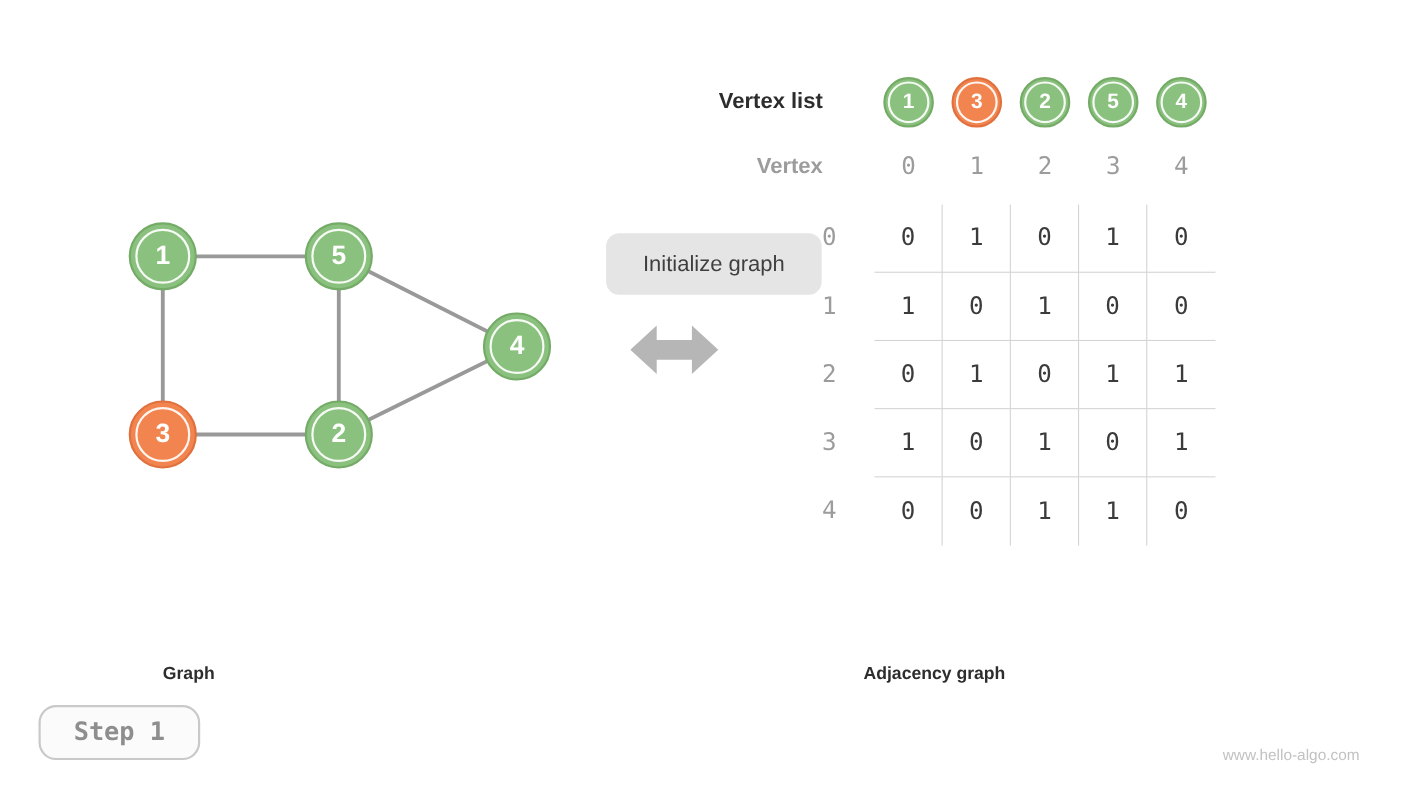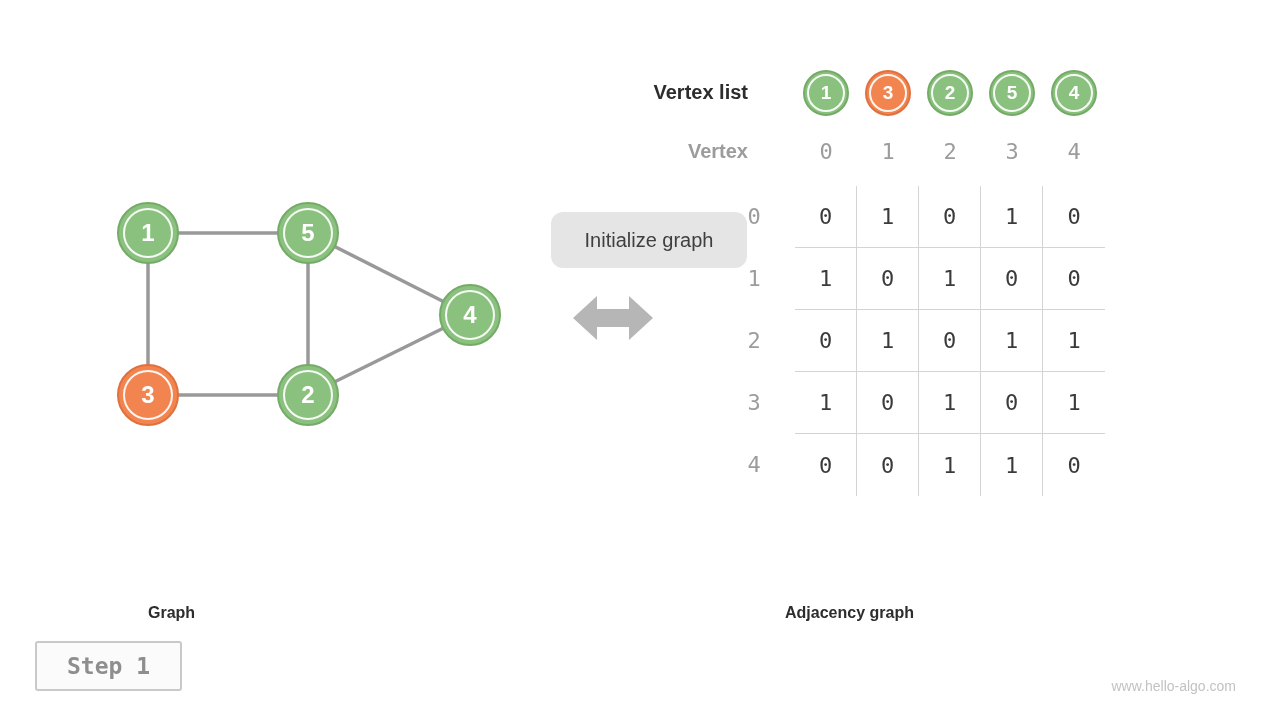--- a/index.html
+++ b/index.html
@@ -55,21 +55,21 @@
   
   #action-pill{position:absolute;left:515px;top:212px;width:196px;height:56px;
     background:var(--pill-bg);border-radius:12px;display:flex;align-items:center;justify-content:center;
     font-size:20px;color:var(--pill-text);margin-left:36px;}
   #arrow-svg{position:absolute;left:573px;top:288px;}
 
   
   .section-title{position:absolute;font-weight:bold;font-size:16px;color:var(--title);
     width:320px;text-align:left;top:604px;}
   #step-badge{position:absolute;left:35px;top:641px;width:147px;height:50px;
-    border:2px solid var(--badge-border);border-radius:3px;background:var(--badge-bg);
+    border:2px solid var(--badge-border);border-radius:16px;background:var(--badge-bg);
     display:flex;align-items:center;justify-content:center;
     font-family:"DejaVu Sans Mono",monospace;font-weight:bold;font-size:23px;color:var(--badge-text);}
   #watermark{position:absolute;right:44px;top:678px;font-family:Liberation Sans, sans-serif;
     font-size:14px;color:var(--watermark);}
 
   svg{display:block;}
 </style>
 </head>
 <body>
 

